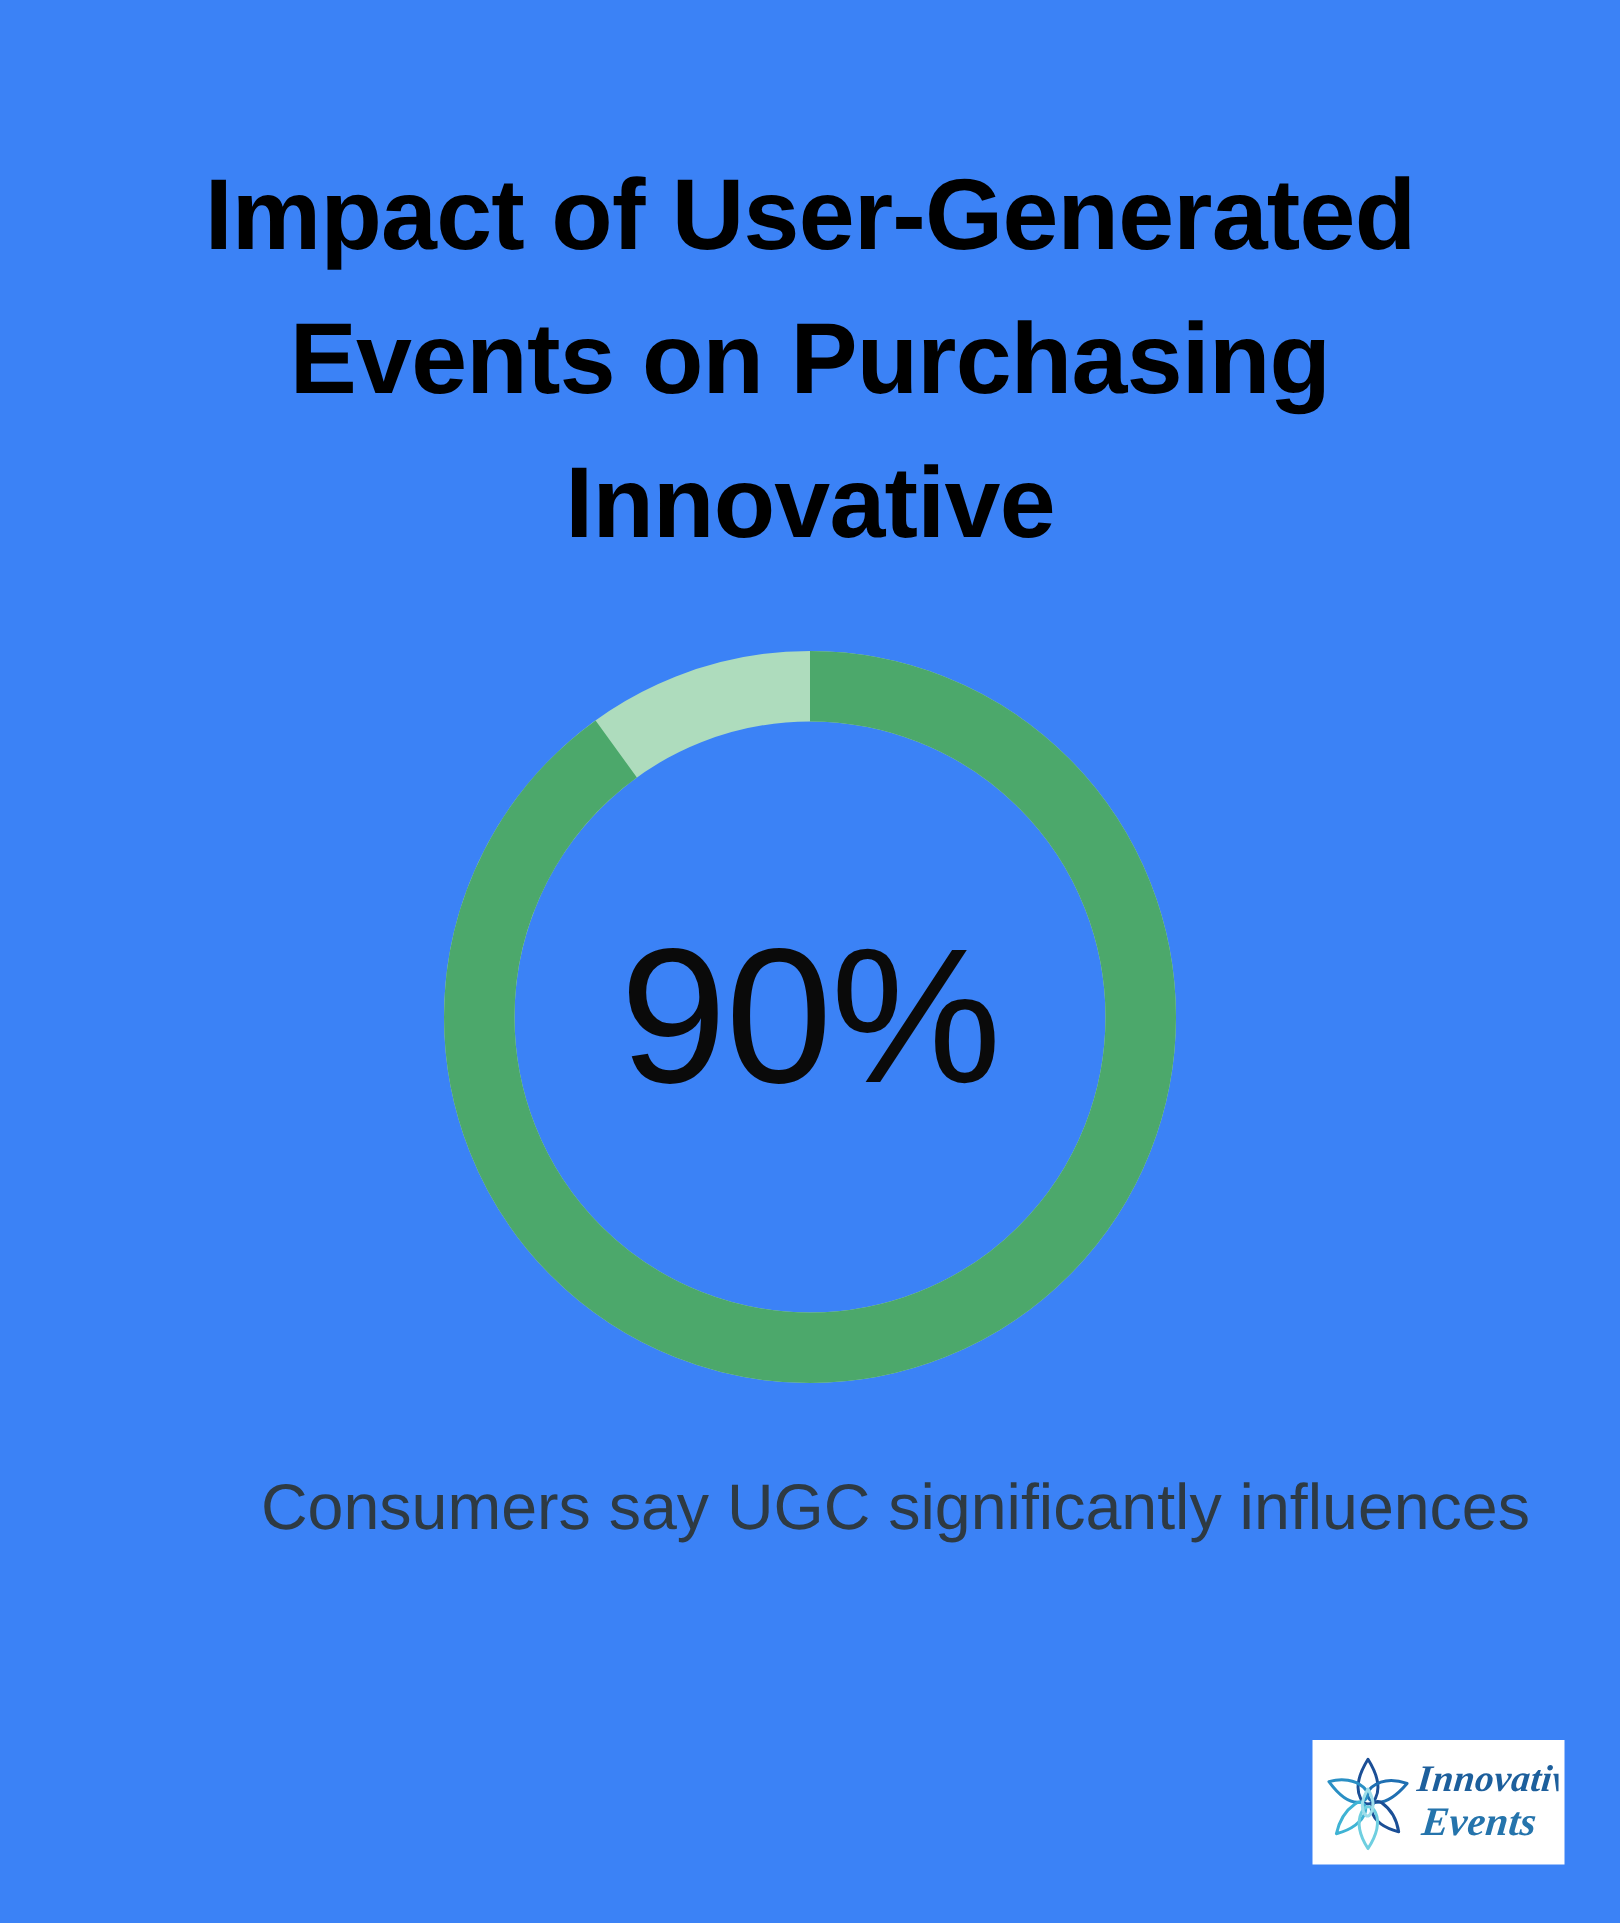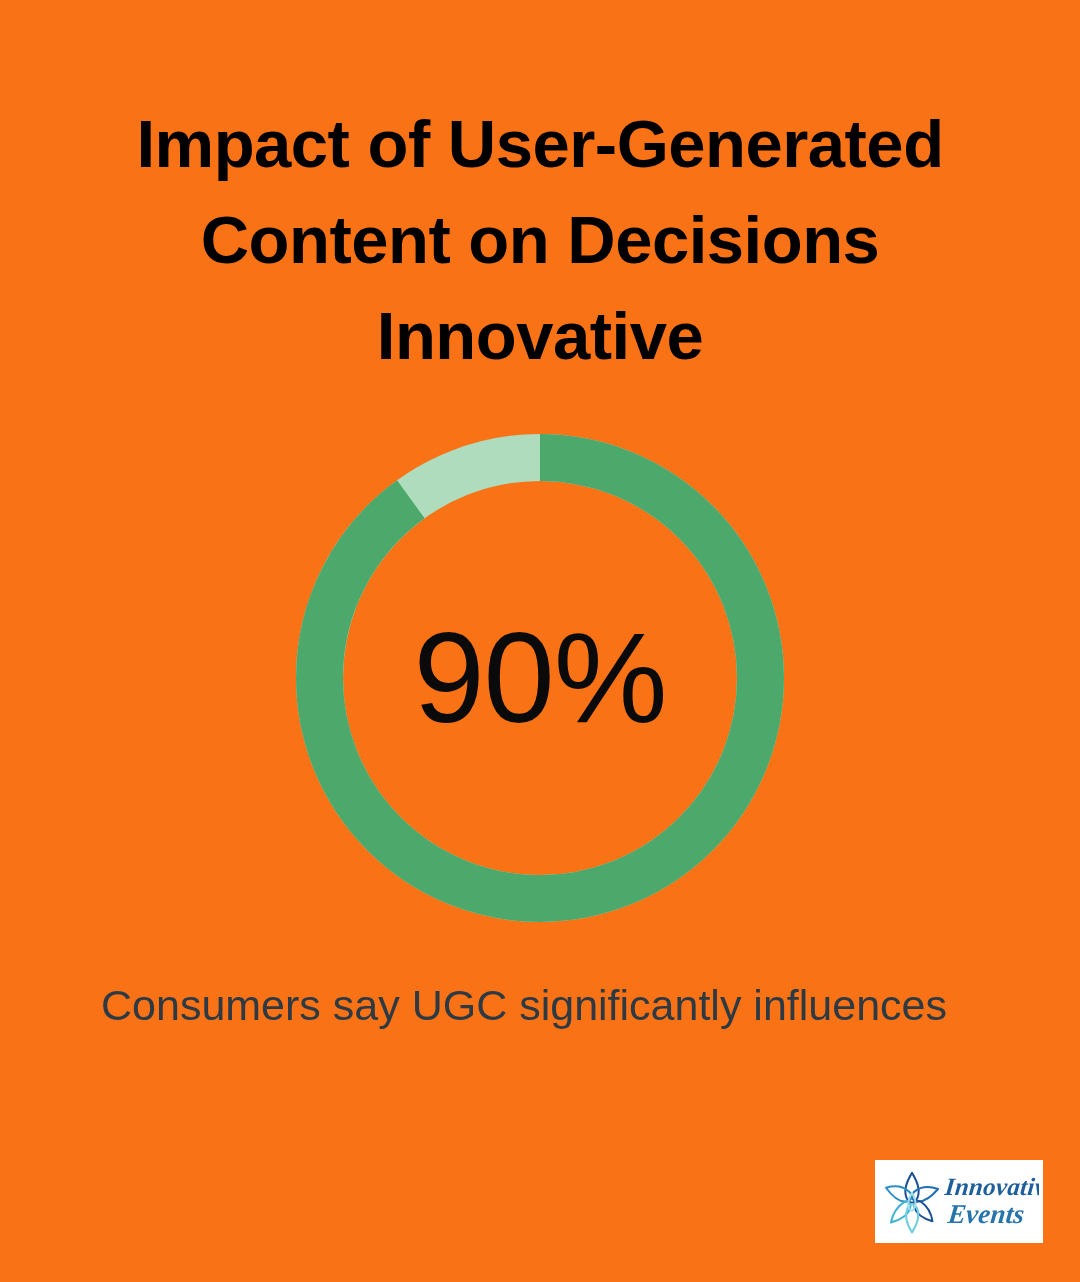--- a/index.html
+++ b/index.html
@@ -71,24 +71,24 @@
     font-weight: 400;
     font-size: 128px;
     line-height: 1;
     color: #0a0a0a;
     letter-spacing: -1px;
   }
 
   
   .subtitle-block {
     position: absolute;
-    left: 44px;
+    left: 60px;
     top: 976px;
     width: 960px;
-    text-align: center;
+    text-align: right;
   }
   .subtitle-line {
     display: block;
     font-family: "Liberation Sans", sans-serif;
     font-weight: 400;
     font-size: 43px;
     line-height: 58px;
     color: #2e3a43;
     white-space: nowrap;
   }
@@ -138,25 +138,25 @@
     letter-spacing: 0.2px;
     margin-top: 1px;
     margin-left: 3px;
     transform: skewX(-6deg);
     color: #2574ac;
   }
 </style>
 </head>
 <body>
 
-<div class="infographic" style="background: #f97316;">
+<div class="infographic" style="background: #3b82f6;">
 
   <div class="title-block">
     <span class="title-line" style="color: rgb(0, 0, 0);">Impact of User-Generated</span>
-    <span class="title-line" style="color: rgb(0, 0, 0);">Content on Decisions</span>
+    <span class="title-line" style="color: rgb(0, 0, 0);">Events on Purchasing</span>
     <span class="title-line" style="color: rgb(0, 0, 0);">Innovative</span>
   </div>
 
   <div class="chart-wrap">
     <svg class="donut-svg" viewBox="0 0 488 488">
       <g>
         <circle id="seg-remainder" cx="244" cy="244" r="220.5" fill="none" stroke-width="47" stroke="#aedcbd"></circle>
         <circle id="seg-value" cx="244" cy="244" r="220.5" fill="none" stroke-width="47" transform="rotate(-90 244 244)" stroke-linecap="butt" stroke="#4ca86b" stroke-dasharray="1246.8981242097889 1385.4423602330987"></circle>
       </g>
     </svg>

